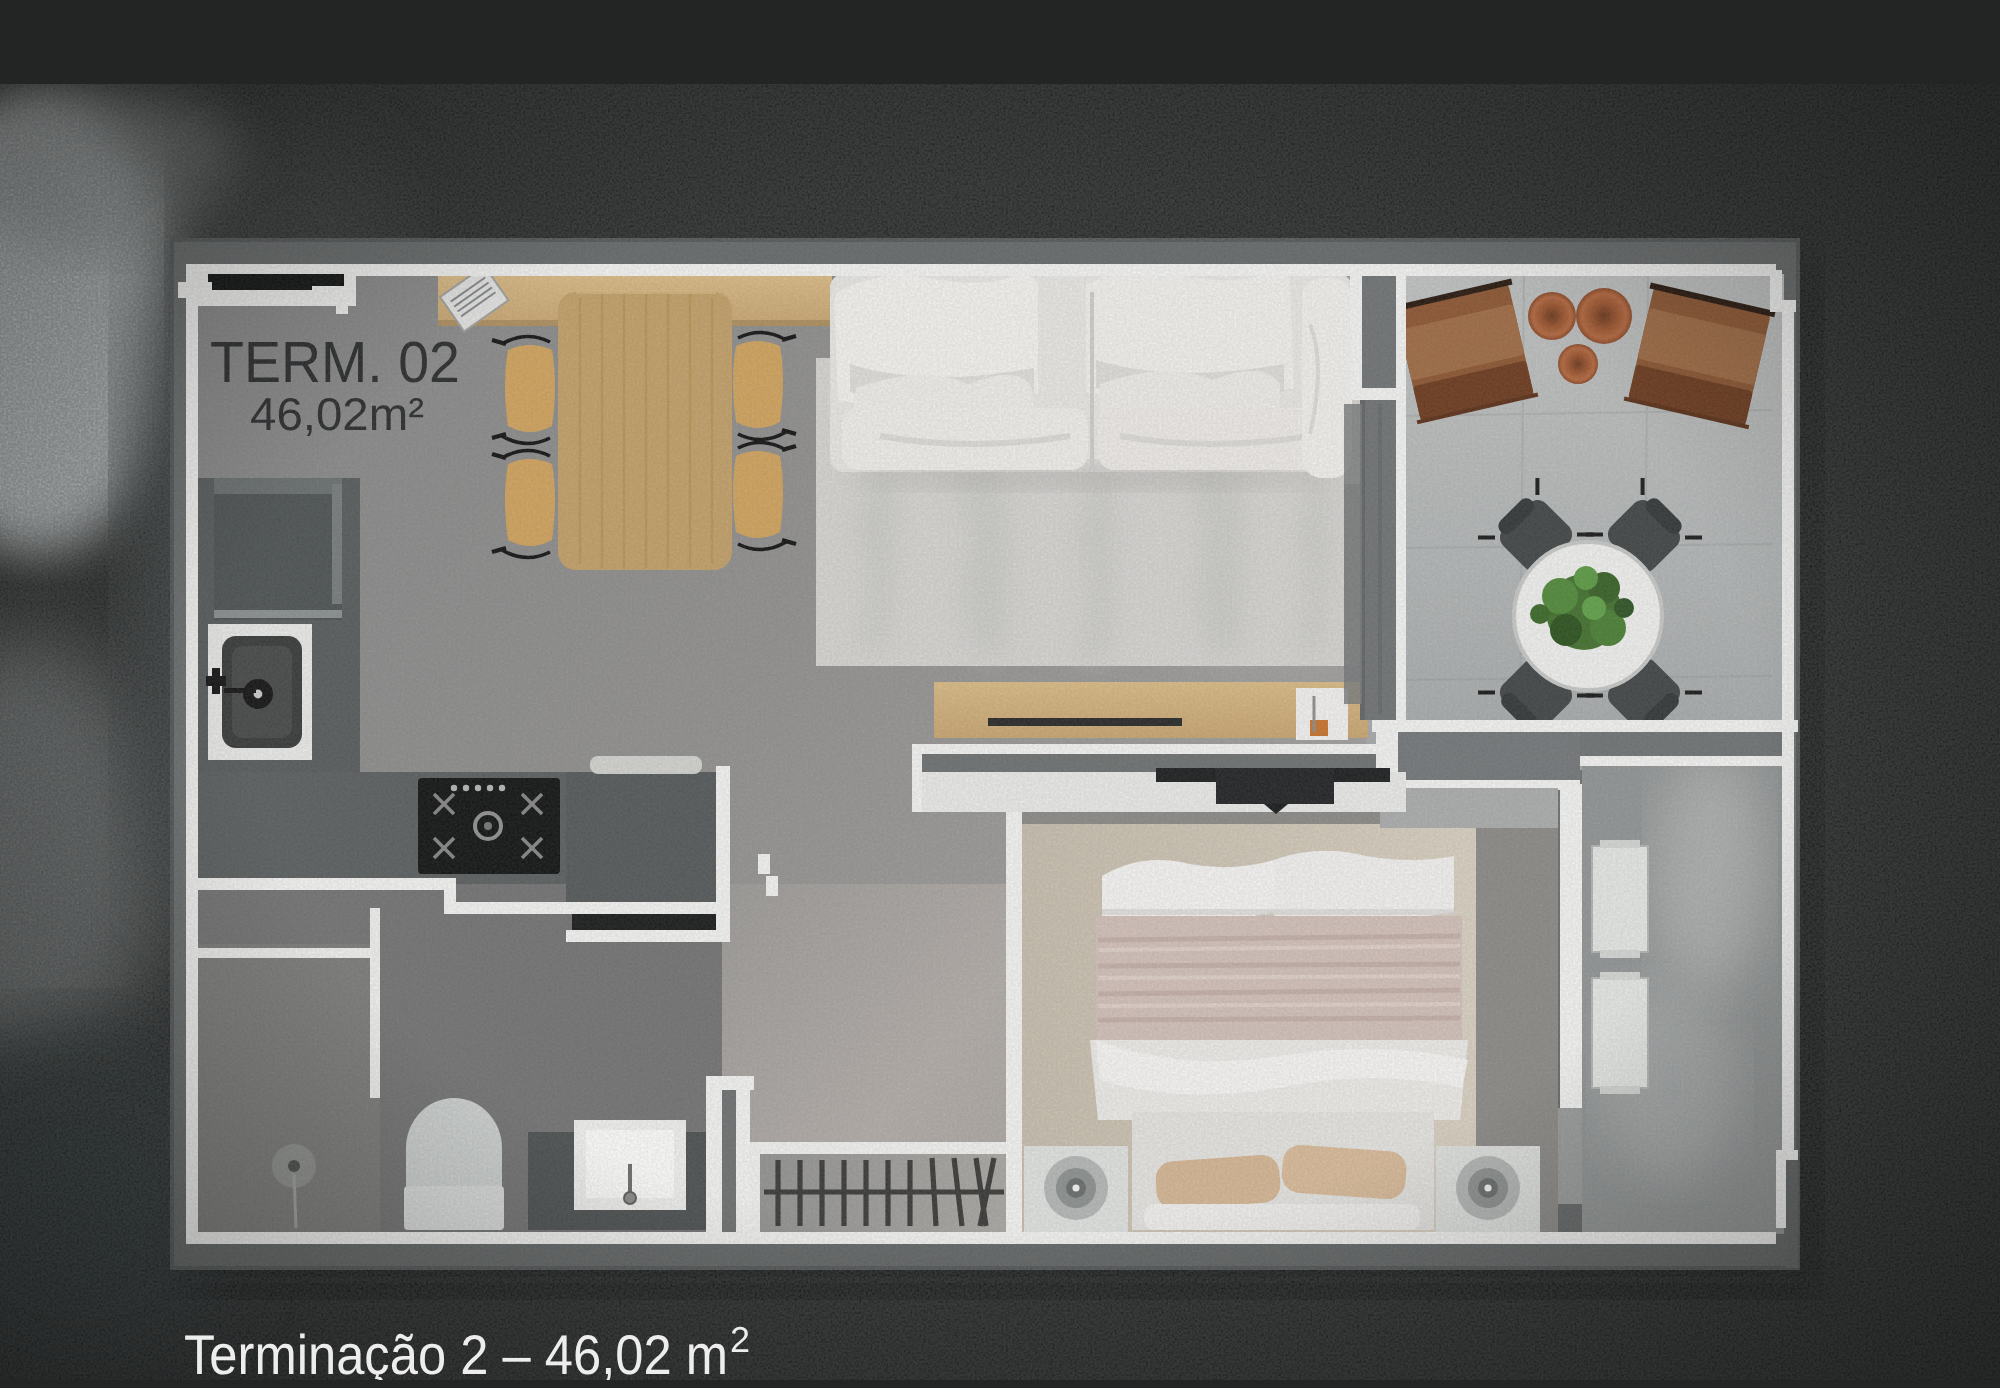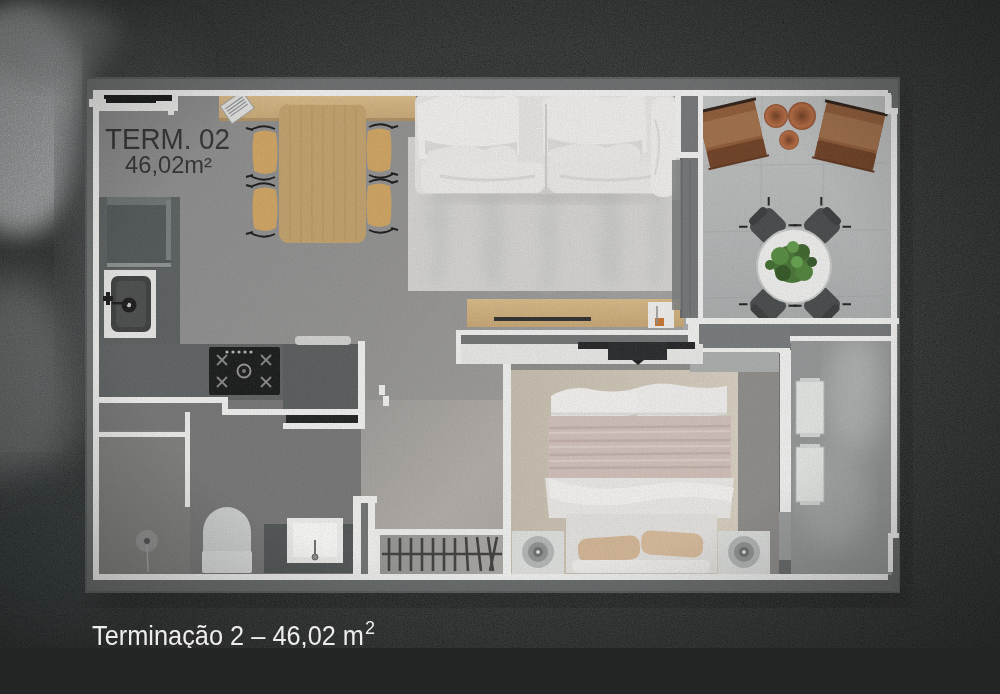--- a/index.html
+++ b/index.html
@@ -1,17 +1,17 @@
 <!DOCTYPE html>
 <html><head>
 <meta charset="utf-8">
 <style>
   html,body{margin:0;padding:0;background:#232525;}
   #stage{position:relative;width:1000px;height:648px;overflow:hidden;background:#a21caf;
-         font-family:"Liberation Sans", sans-serif;}
+         font-family:"Liberation Sans", sans-serif;margin-top:42px;}
   svg{position:absolute;left:0;top:0;}
 </style>
 </head>
 <body>
 <div id="stage">
 <svg width="1000" height="694" viewBox="0 0 1000 694">
 <defs>
   <linearGradient id="gWallTop" x1="0" y1="0" x2="0" y2="1">
     <stop offset="0" stop-color="#686b6b"></stop>
           <stop offset="0.5" stop-color="#707373"></stop>

